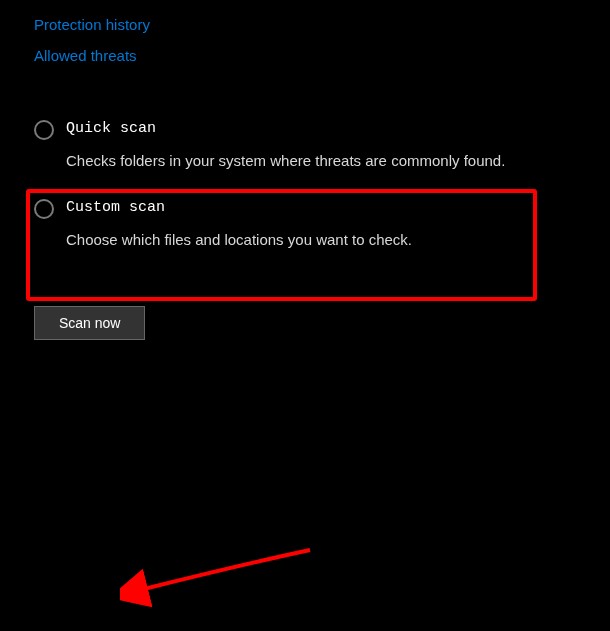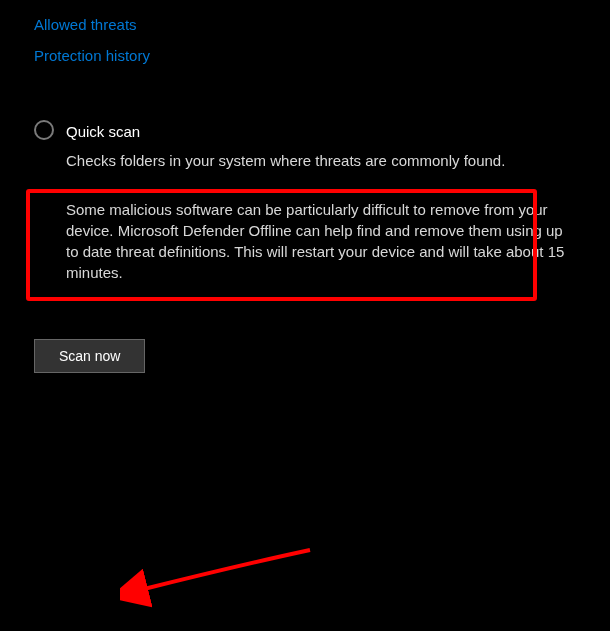--- a/index.html
+++ b/index.html
@@ -30,22 +30,23 @@
       margin-top: 56px;
       padding-left: 34px;
       padding-right: 20px;
     }
     .scan-option {
       margin-bottom: 28px;
       position: relative;
     }
     .radio-row {
       display: flex;
-      align-items: flex-end;
+      align-items: flex-start;
       margin-bottom: 10px;
+      font-family: Liberation Mono, monospace;
     }
     .radio {
       width: 20px;
       height: 20px;
       border: 2px solid #7a7a7a;
       border-radius: 50%;
       margin-right: 12px;
       flex-shrink: 0;
       display: flex;
       align-items: center;
@@ -102,39 +103,45 @@
       width: 200px;
       height: 65px;
     }
   </style>
 </head>
 <body>
 
 
 
 <div class="link-section">
+  <div class="link">Protection history</div>
   <div class="link">Allowed threats</div>
-  <div class="link">Protection history</div>
 </div>
 
 <div class="scan-options">
   <div class="scan-option">
     <div class="radio-row">
       <div class="radio"></div>
       <div class="option-title">Quick scan</div>
     </div>
     <div class="option-desc">Checks folders in your system where threats are commonly found.</div>
   </div>
 
   <div class="scan-option">
   </div>
 
+  <div class="scan-option">
+    <div class="radio-row">
+      <div class="radio"></div>
+      <div class="option-title">Custom scan</div>
+    </div>
+    <div class="option-desc">Choose which files and locations you want to check.</div>
+  </div>
 
   <div class="scan-option">
-    <div class="option-desc">Some malicious software can be particularly difficult to remove from your device. Microsoft Defender Offline can help find and remove them using up to date threat definitions. This will restart your device and will take about 15 minutes.</div>
   </div>
 </div>
 
 <button class="scan-button">Scan now</button>
 
 <div class="highlighted-box"></div>
 
 <svg class="arrow-svg" viewBox="0 0 200 65">
   <defs>
     <marker id="arrowhead" markerWidth="10" markerHeight="10" refX="2" refY="5" orient="auto">

